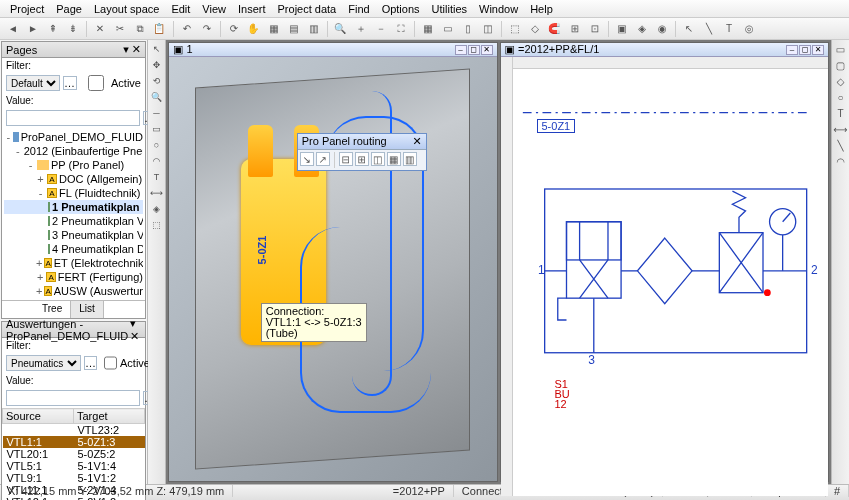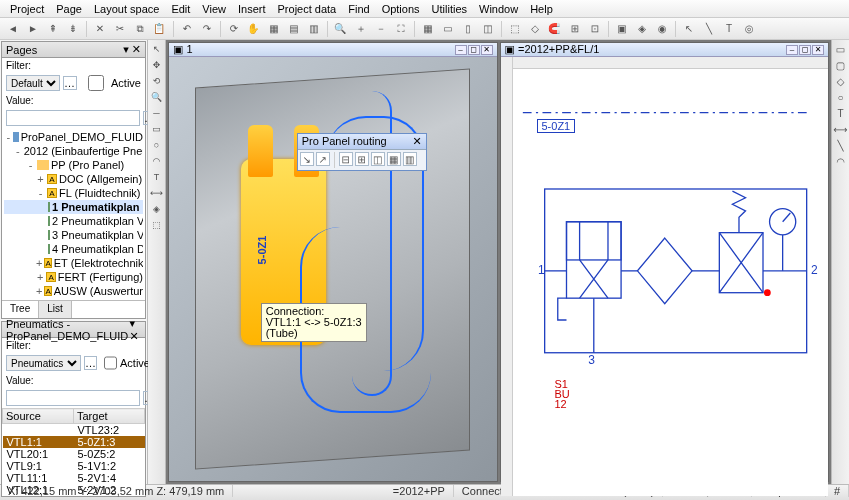--- a/index.html
+++ b/index.html
@@ -32,21 +32,21 @@
 .ticon { width: 12px; height: 10px; display: inline-block; }
 .ic-proj { background: #69c; }
 .ic-fold { background: #fc6; }
 .ic-doc  { background: #9c9; border:1px solid #696;}
 .ic-a    { background: #fc3; border:1px solid #c90; width:10px; height:10px; font-size:8px; line-height:10px; text-align:center; color:#000;}
 .tree-row.sel { background: #d6e6ff; }
 .tree-row.bold { font-weight: bold; }
 
 .tabbar { height: 18px; border-top: 1px solid #bbb; display: flex; }
 .tabbar span { padding: 2px 8px; border-right: 1px solid #bbb; font-size: 10px; background:#e8e8e8;}
-.tabbar span.act { background:#fff; }
+.tabbar span.act { background:#fff;margin-left:32px; }
 
 .conn-table { width: 100%; font-size: 10px; border-collapse: collapse; }
 .conn-table th { background: linear-gradient(#f4f4f4,#e2e2e2); border: 1px solid #ccc; padding: 1px 3px; text-align: left; font-weight: normal; }
 .conn-table td { padding: 0 4px; border-bottom: 0; line-height: 12px; white-space:nowrap; }
 .conn-table tr.sel td { background: #a16207; color: #fff; }
 
 .center { flex: 1; display: flex; background: #ddd; position: relative; }
 .vtool { width: 18px; background: linear-gradient(90deg,#f2f2f2,#e4e4e4); border-right: 1px solid #bbb; display: flex; flex-direction: column; gap: 2px; padding-top: 2px; align-items:center; }
 .vtool .tbtn { width:14px; height:14px; font-size:9px; }
 
@@ -241,21 +241,21 @@
           </div>
       </div>
       <div class="tabbar">
         <span class="act">Tree</span>
         <span>List</span>
       </div>
     </div>
 
     <div class="panel" style="flex:1;">
       <div class="panel-header">
-        <span>Pneumatics - ProPanel_DEMO_FLUID</span>
+        <span>Auswertungen - ProPanel_DEMO_FLUID</span>
         <span>▾ ✕</span>
       </div>
       <div class="field-row">
         <label>Filter:</label>
       </div>
       <div class="field-row">
         <select><option>Pneumatics</option></select>
         <div class="sq">…</div>
         <input type="checkbox" class="chk" style="">
         <span>Active</span>
@@ -280,20 +280,24 @@
                 <td></td>
                 <td>VTL23:2</td>
               </tr>
               <tr class="sel">
                 <td>VTL1:1</td>
                 <td>5-0Z1:3</td>
               </tr>
               <tr>
                 <td>VTL20:1</td>
                 <td>5-0Z5:2</td>
+              </tr>
+              <tr>
+                <td>VTL5:1</td>
+                <td>5-1V1:4</td>
               </tr>
               <tr>
                 <td>VTL9:1</td>
                 <td>5-1V1:2</td>
               </tr>
               <tr>
                 <td>VTL11:1</td>
                 <td>5-2V1:4</td>
               </tr>
               <tr>

